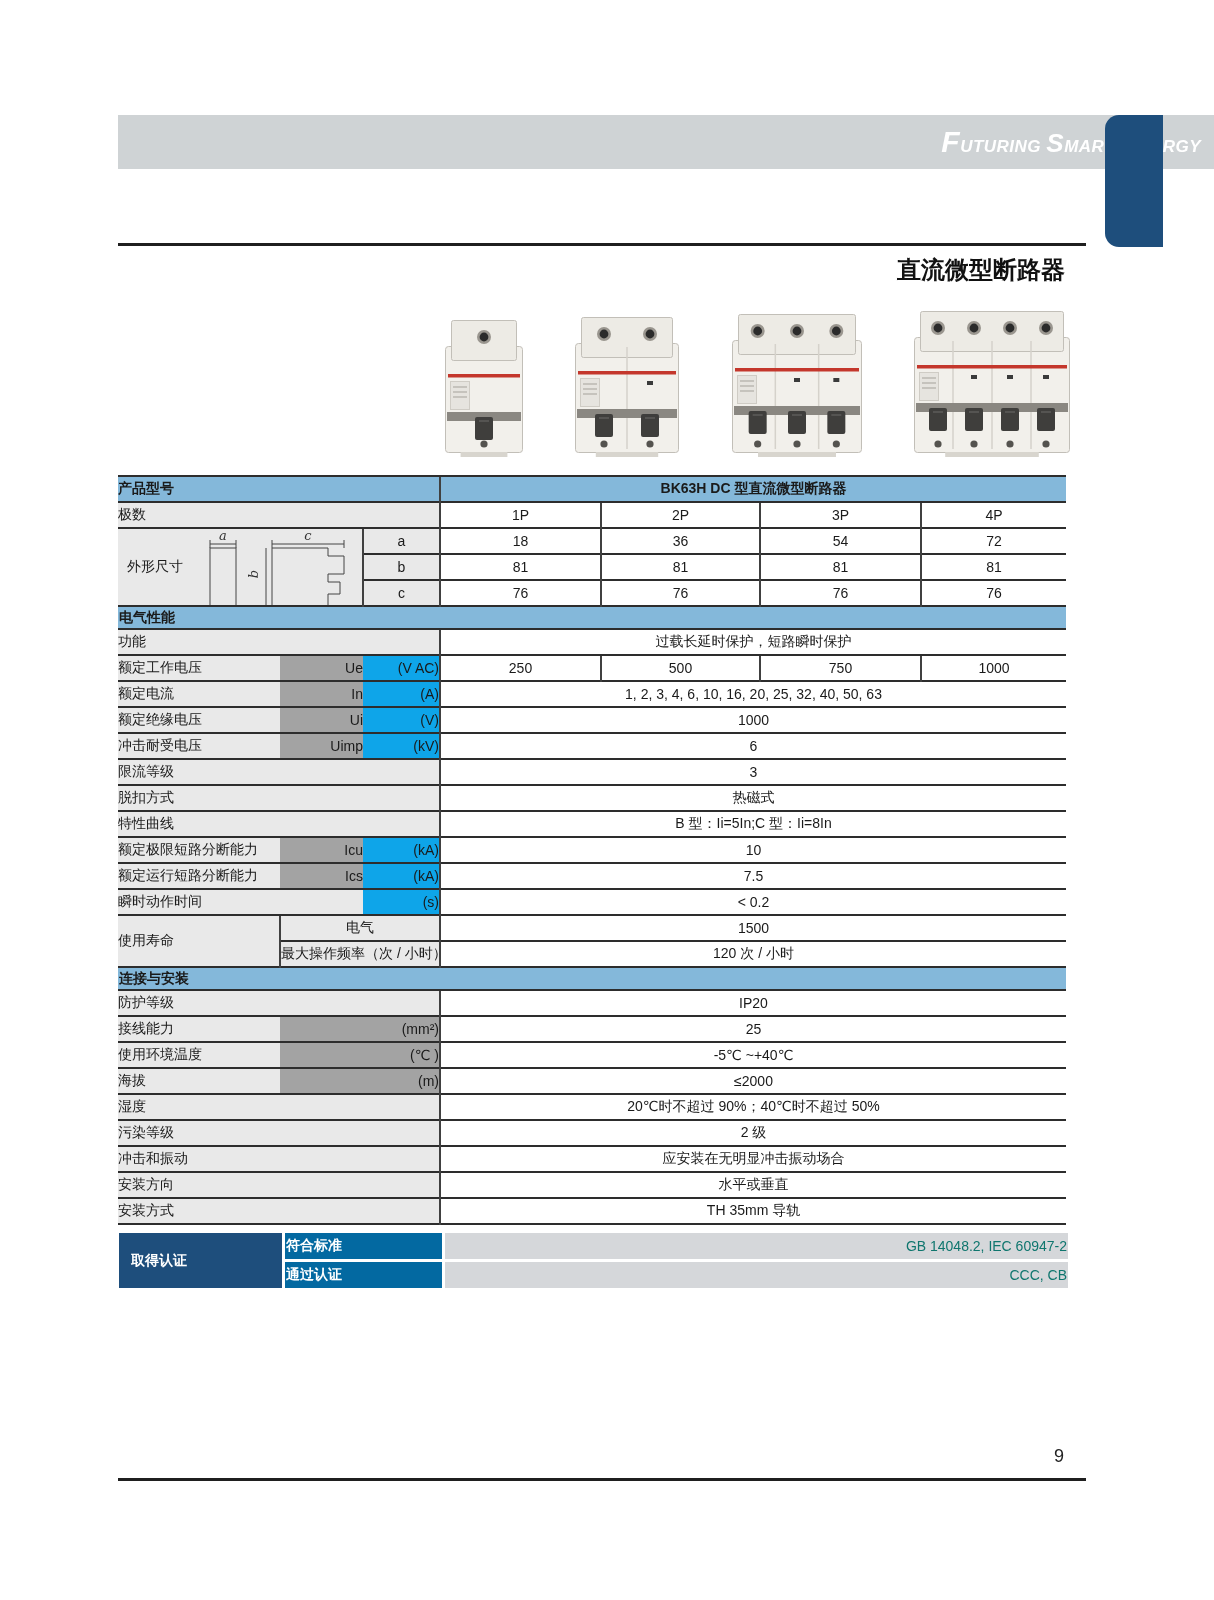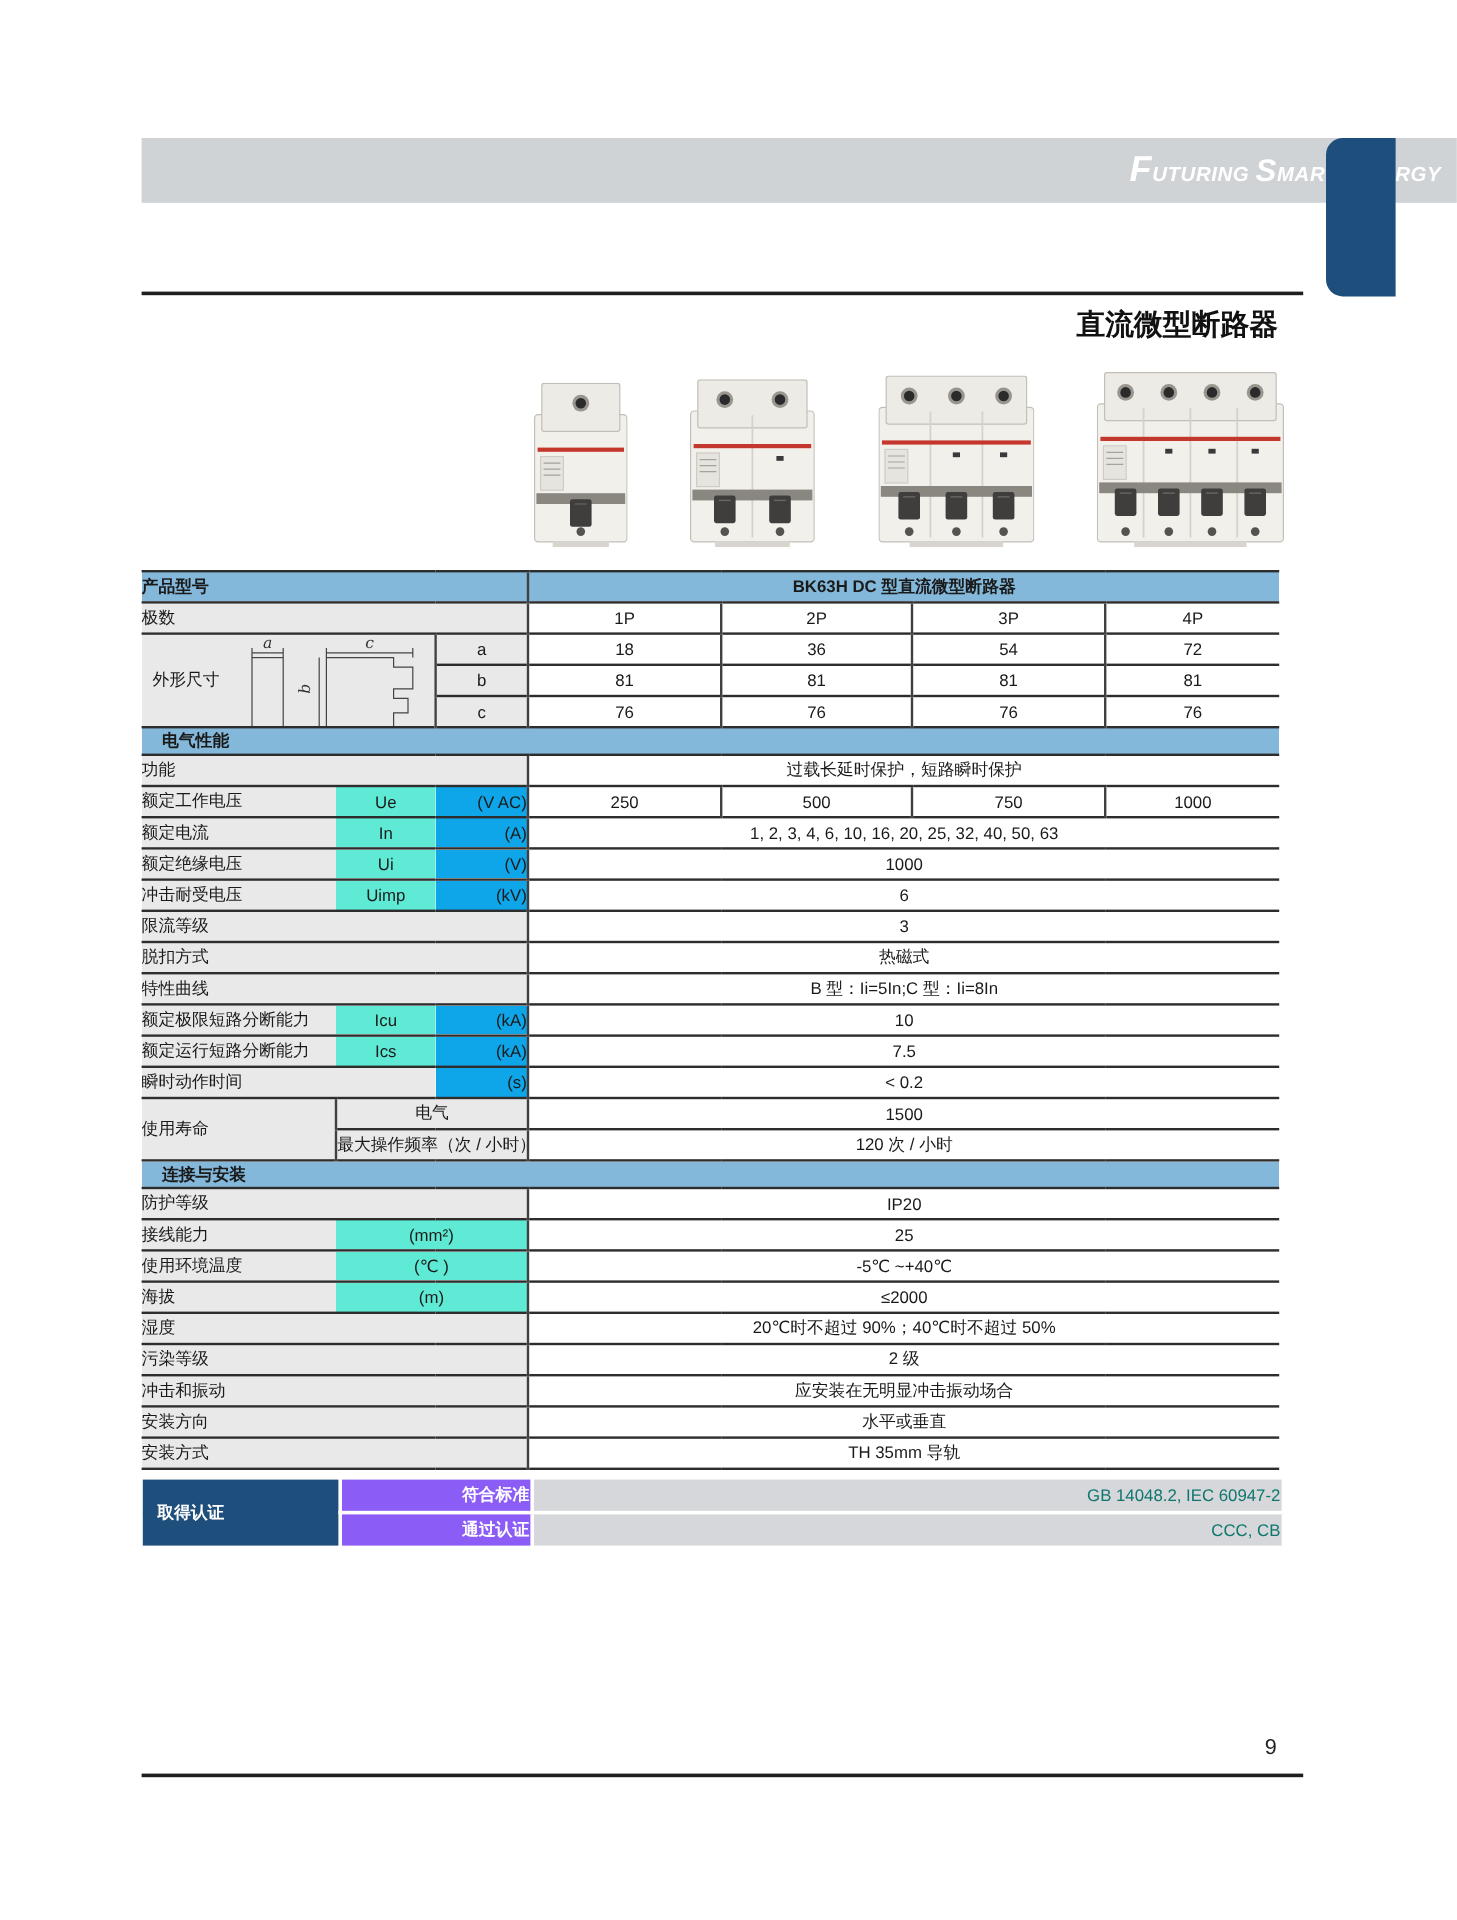--- a/index.html
+++ b/index.html
@@ -42,41 +42,41 @@
   table.spec {
     position:absolute; left:118px; top:475px; width:948px;
     border-collapse:collapse; table-layout:fixed; font-size:14px;
     border-bottom:2px solid #2d2d2d;
   }
   table.spec td {
     border-top:2px solid #2d2d2d; height:24px; padding:0 0 0 0;
     overflow:hidden; white-space:nowrap; vertical-align:middle;
   }
   td.lbl  { background:#e9e9e9; text-align:left; padding-left:9px; }
-  td.sym  { background:#5eead4; text-align:center; padding-left:22px; }
+  td.sym  { background:#a3a3a3; text-align:right; padding-left:22px; }
   td.unit { background:#0ea5e9; text-align:right; padding-left:16px; }
   td.sub  { background:#e9e9e9; text-align:center; }
   td.val  { text-align:center; }
   td.vl   { border-left:2px solid #404040; }
-  tr.band td { background:#84b8da; font-weight:700; padding-left:17px; height:21px; }
+  tr.band td { background:#84b8da; font-weight:700; padding-left:1px; height:21px; }
   td.blue { background:#84b8da;margin-top:31px; }
   .bold { font-weight:700; }
   td.dims { position:relative; }
   .dims-label { position:absolute; left:9px; top:50%; transform:translateY(-50%); }
   .dims-art { position:absolute; right:2px; top:1px; }
   .dims-art text { font-family:"DejaVu Serif","Liberation Serif",serif;
                    font-style:italic; font-size:13px; fill:#333; }
 
   
   table.cert {
     position:absolute; left:116px; top:1230px; width:952px;
     border-collapse:collapse; table-layout:fixed; font-size:14px;
   }
   table.cert td { height:24px; border:3px solid #ffffff; vertical-align:middle; }
-  td.cert-hd { background:#8b5cf6; color:#ffffff; font-weight:700; text-align:right; }
+  td.cert-hd { background:#0369a1; color:#ffffff; font-weight:700; text-align:left; }
   td.cert-hd-left { background:#1e4e7c; color:#ffffff; font-weight:700;
                     text-align:left; padding-left:12px; }
   td.cert-val { background:#d5d7da; font-weight:400; text-align:right; color:#0f766e; }
 </style>
 </head>
 <body>
 
 <div class="banner">
   <span class="logo"><span class="cap cap-f">F</span><span>UTURING </span><span class="cap">S</span><span>MART </span><span class="cap">E</span><span>NERGY</span></span>
 </div>

